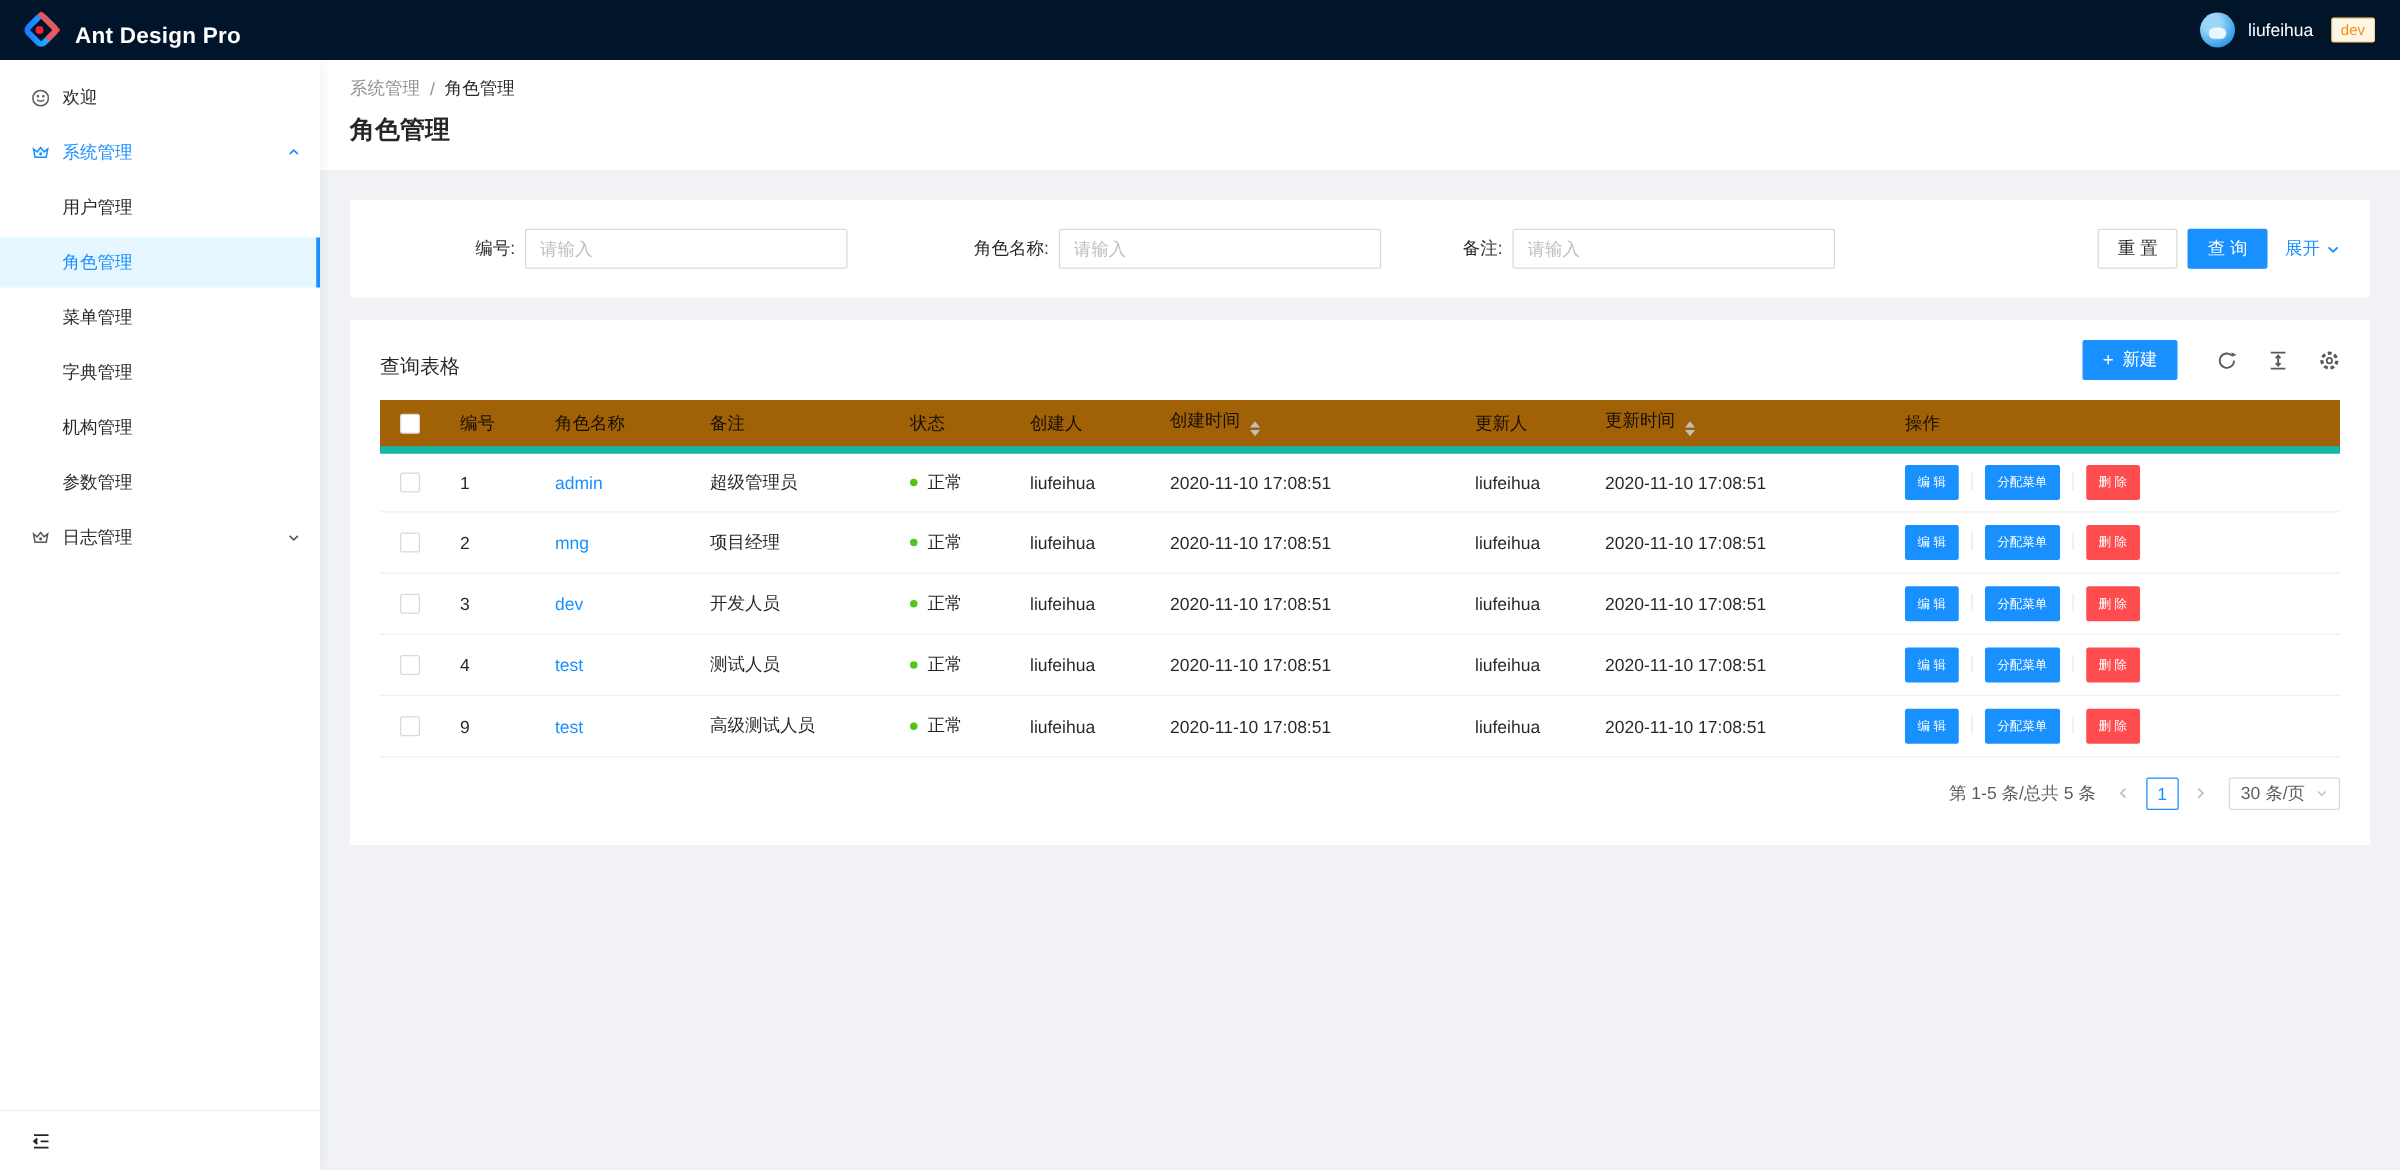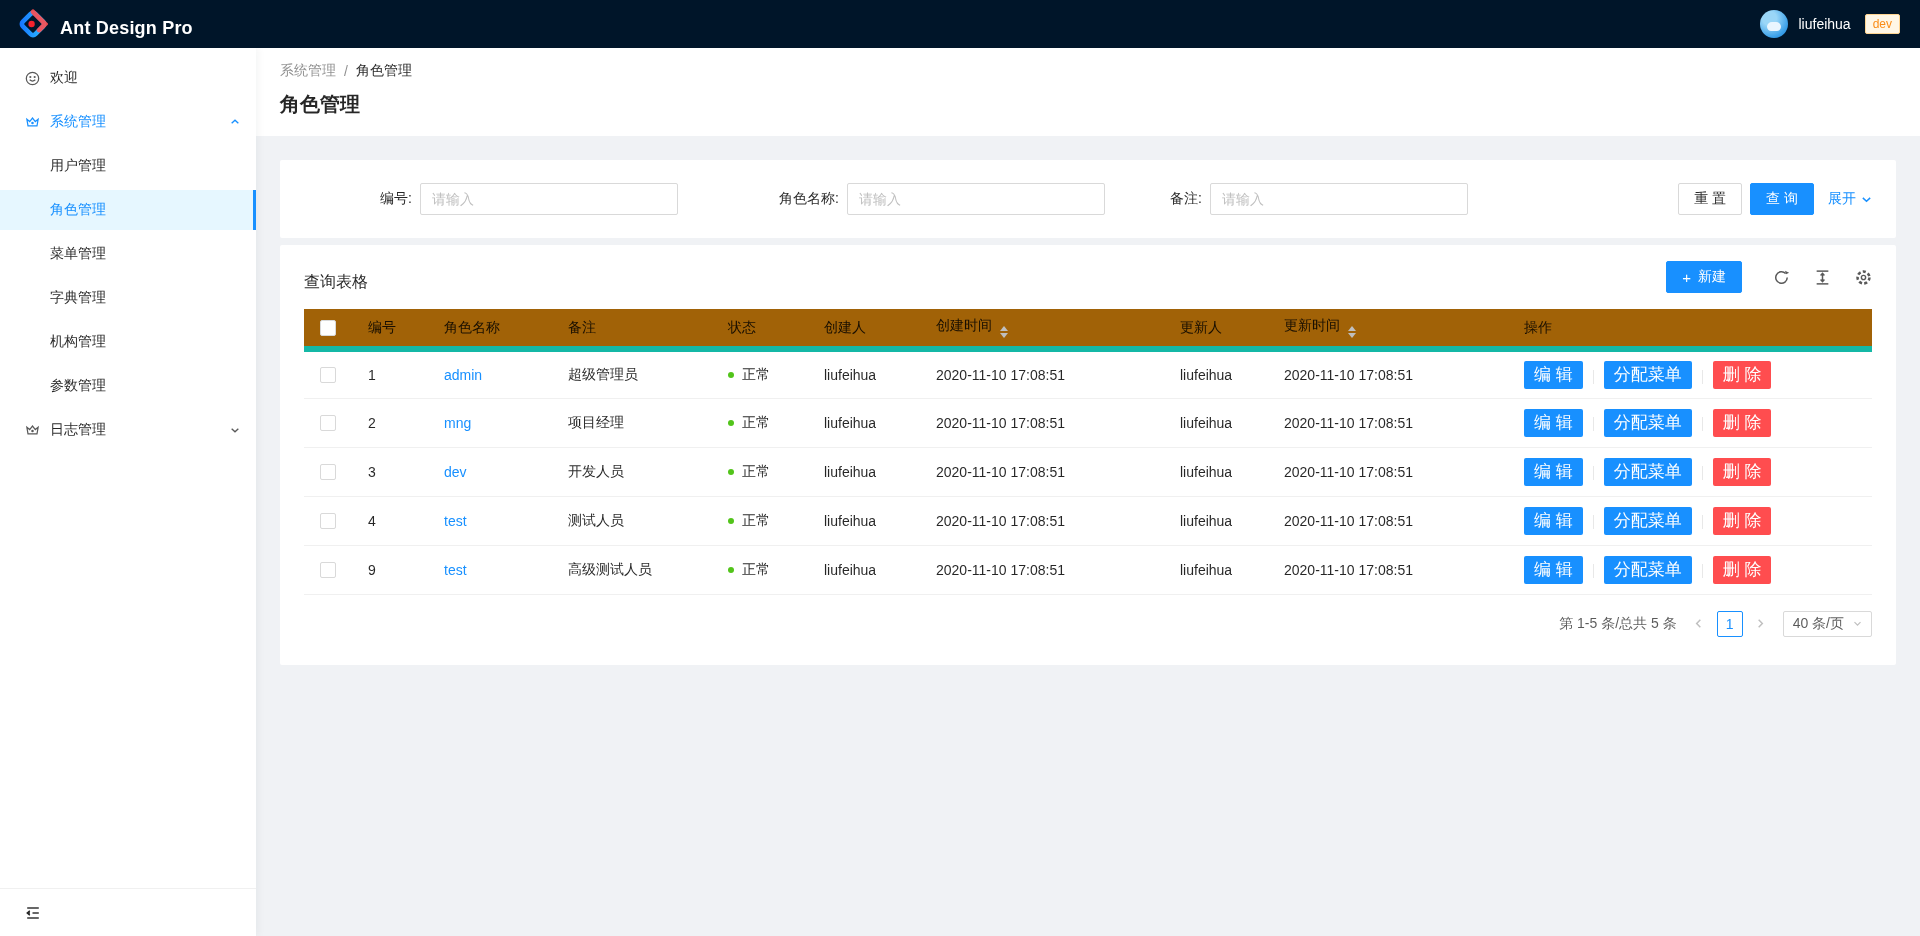--- a/index.html
+++ b/index.html
@@ -39,21 +39,21 @@
   .breadcrumb { font-size:14px; display:flex; align-items:center; gap:8px; }
   .bc-root { color:rgba(0,0,0,0.45); cursor:pointer; }
   .bc-sep { color:rgba(0,0,0,0.45); }
   .bc-current { color:rgba(0,0,0,0.85); }
   .page-title { margin-top:10px; font-size:20px; font-weight:600; line-height:28px; }
 
   .content { padding:24px; flex:1; overflow:hidden; }
   .card { background:#fff; border-radius:2px; }
 
   
-  .search-card { padding:23px 24px; display:flex; align-items:center; margin-bottom:7px; }
+  .search-card { padding:23px 24px; display:flex; align-items:center; margin-bottom:18px; }
   .form-area { display:flex; align-items:center; margin-left:46px; }
   .form-item { display:flex; align-items:center; width:395px; }
   .form-item .f-label { text-align:right; margin-right:8px; white-space:nowrap; }
   .lbl-sm { min-width:62px; }
   .lbl-lg { min-width:94px; }
   .form-item input { width:258px; height:32px; border:1px solid #d9d9d9; border-radius:2px; padding:0 11px; font-size:14px; color:rgba(0,0,0,0.85); outline:none; }
   .form-item input::placeholder { color:#bfbfbf; }
   .search-actions { margin-left:auto; display:flex; }
   .btn { height:32px; padding:0 15px; border-radius:2px; font-size:14px; cursor:pointer; display:inline-flex; align-items:center; justify-content:center; }
   .btn-default { background:#fff; border:1px solid #d9d9d9; color:rgba(0,0,0,0.85); }
@@ -75,21 +75,21 @@
   thead th { background:#a16207; font-weight:500; text-align:left; height:40px; padding:0 16px; border-bottom:6px solid #14b8a6; color:rgba(0,0,0,0.85); white-space:nowrap; }
   tbody td { height:49px; padding:0 16px; border-bottom:1px solid #f0f0f0; white-space:nowrap; }
   .checkbox { width:16px; height:16px; border:1px solid #d9d9d9; border-radius:2px; background:#fff; cursor:pointer; }
   a.role-link { color:#1890ff; text-decoration:none; cursor:pointer; }
   .status-cell { display:flex; align-items:center; }
   .dot { width:6px; height:6px; border-radius:50%; background:#52c41a; display:inline-block; margin-right:8px; }
   .sorter { display:inline-flex; flex-direction:column; margin-left:8px; vertical-align:-1px; }
   .caret { width:0; height:0; border-left:4px solid transparent; border-right:4px solid transparent; }
   .caret.up { border-bottom:5px solid #bfbfbf; margin-bottom:2px; }
   .caret.down { border-top:5px solid #bfbfbf; }
-  .mini-btn { height:28px; padding:0 10px; border:none; border-radius:2px; color:#fff; font-size:17px; cursor:pointer; }
+  .mini-btn { height:28px; padding:0 10px; border:none; border-radius:2px; color:#fff; font-size:10px; cursor:pointer; }
   .mini-primary { background:#1890ff; }
   .mini-danger { background:#ff4d4f; }
   .v-divider { display:inline-block; width:1px; height:14px; background:#e8e8e8; margin:0 10px; vertical-align:middle; }
 
   .pagination { display:flex; justify-content:flex-end; align-items:center; padding:16px 24px 28px; color:rgba(0,0,0,0.65); }
   .pg-total { margin-right:10px; }
   .pg-nav { width:24px; height:24px; display:flex; align-items:center; justify-content:center; color:#bfbfbf; cursor:pointer; }
   .pg-number { min-width:26px; height:26px; margin:0 6px; border:1px solid #1890ff; color:#1890ff; background:#fff; border-radius:2px; display:flex; align-items:center; justify-content:center; cursor:pointer; }
   .pg-size { height:26px; margin-left:10px; border:1px solid #d9d9d9; border-radius:2px; background:#fff; display:flex; align-items:center; padding:0 9px; gap:9px; cursor:pointer; color:rgba(0,0,0,0.65); }
 </style>
@@ -426,21 +426,21 @@
                   <path d="M8 2 L4 6 L8 10"></path>
                 </svg>
             </span>
             <span class="pg-number">1</span>
             <span class="pg-nav">
               <svg width="11" height="11" viewBox="0 0 12 12" fill="none" stroke="#bfbfbf" stroke-width="1.6">
                   <path d="M4 2 L8 6 L4 10"></path>
                 </svg>
             </span>
             <span class="pg-size">
-              <span>40 条/页</span>
+              <span>30 条/页</span>
               <span style="display:flex">
                 <svg width="9" height="9" viewBox="0 0 12 12" fill="none" stroke="#bfbfbf" stroke-width="1.6">
                     <path d="M2 4.2 L6 8.2 L10 4.2"></path>
                   </svg>
               </span>
             </span>
           </div>
         </div>
 
       </div>

